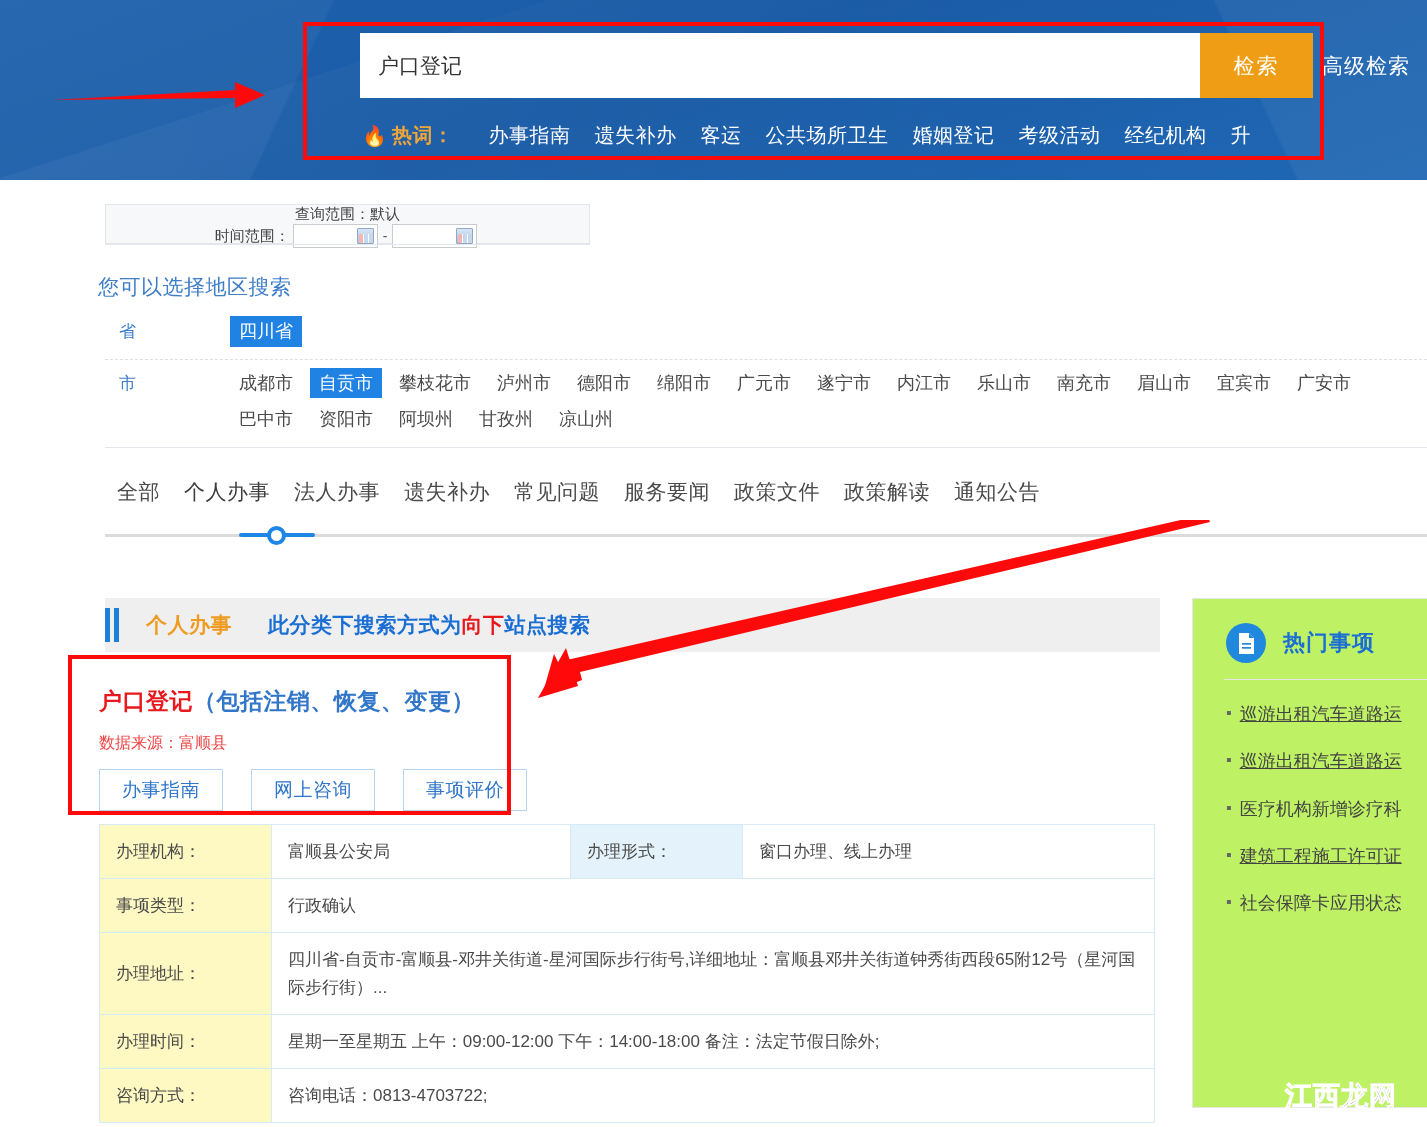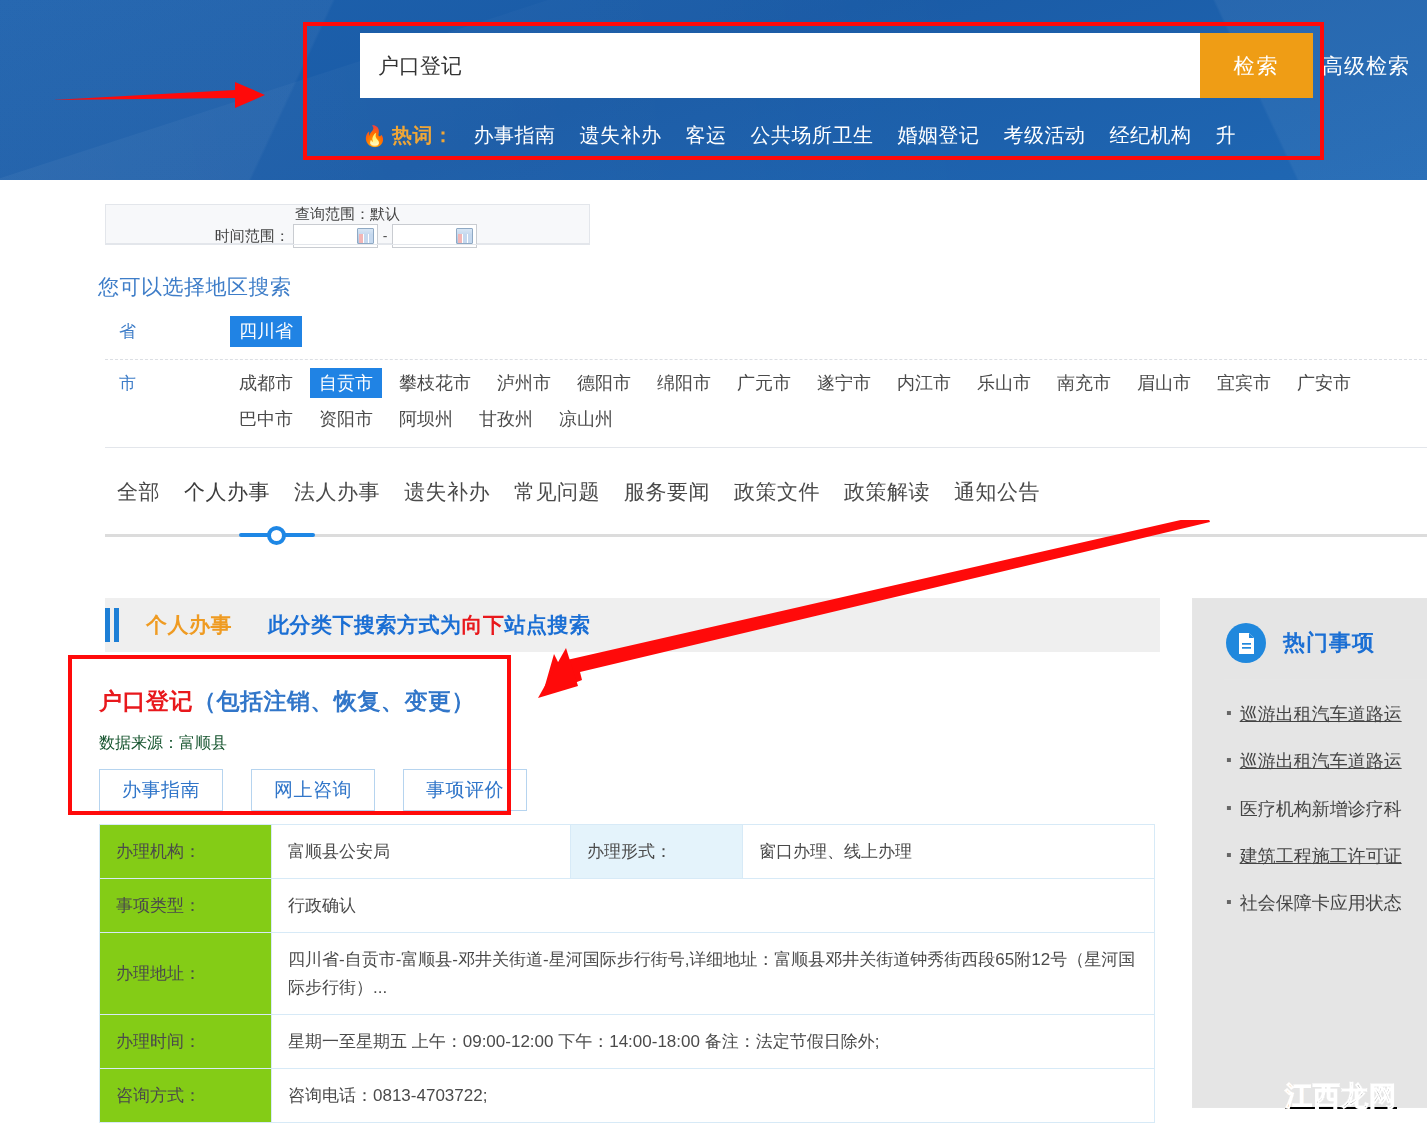--- a/index.html
+++ b/index.html
@@ -39,21 +39,21 @@
     color:#ffffff; font-size:21px; letter-spacing:2px;
     font-family:"Liberation Sans","DejaVu Sans",sans-serif;
   }
   .adv-search {
     position:absolute; left:1322px; top:52px; z-index:4;
     color:#ffffff; font-size:21px; letter-spacing:1px; cursor:pointer; white-space:nowrap;
   }
 
   .hotwords { position:absolute; left:362px; top:122px; z-index:4; display:flex; align-items:center; white-space:nowrap; }
   .flame { font-size:20px; color:#f7a325; margin-right:5px; line-height:1; display:inline-block; }
-  .hot-label { color:#f0a636; font-size:20px; font-weight:bold; margin-right:20px; letter-spacing:0.5px; }
+  .hot-label { color:#f0a636; font-size:20px; font-weight:bold; margin-right:35px; letter-spacing:0.5px; }
   .hot-item { color:#ffffff; font-size:20px; margin-right:24px; cursor:pointer; letter-spacing:0.5px; }
   .hot-item:last-child { margin-right:0; }
 
   
   .anno-box-header {
     position:absolute; left:303px; top:22px; width:1021px; height:138px;
     border:4px solid #ff0a0a; z-index:9; pointer-events:none;
   }
   
   .anno-arrow-1 { position:absolute; left:50px; top:78px; width:220px; height:36px; z-index:9; pointer-events:none; }
@@ -121,39 +121,39 @@
   }
   .sh-bars { width:17px; height:34px; margin-left:0; display:flex; gap:4px; }
   .sh-bar { width:5px; height:34px; background:#1d7fd6; }
   .sh-cat { margin-left:24px; font-size:21px; font-weight:bold; color:#ef9b22; letter-spacing:0.5px; }
   .sh-note { margin-left:36px; font-size:21px; font-weight:bold; color:#1b6fd4; letter-spacing:0.5px; }
   .sh-note em { font-style:normal; color:#e8181c; }
 
   .result-title { position:absolute; left:99px; top:686px; font-size:23px; font-weight:bold; letter-spacing:0.5px; white-space:nowrap; }
   .result-title .hl { color:#e8181c; }
   .result-title .rest { color:#3176c9; }
-  .result-src { position:absolute; left:99px; top:733px; font-size:16px; color:#14532d; }
+  .result-src { position:absolute; left:99px; top:733px; font-size:16px; color:#ef4444; }
 
   .act-row { position:absolute; left:99px; top:769px; display:flex; gap:28px; }
   .act-btn {
     border:1px solid #b6d4ef; background:#ffffff; color:#3176c9;
     font-size:19px; padding:7px 22px; cursor:pointer; letter-spacing:0.5px;
     font-family:"Liberation Sans","DejaVu Sans",sans-serif;
   }
 
   .detail-table { position:absolute; left:99px; top:824px; width:1056px; border-collapse:collapse; }
   .detail-table td { border:1px solid #d7eaf7; font-size:17px; color:#4a4a4a; padding:13px 16px; vertical-align:middle; line-height:1.6; }
-  .detail-table td.k { background:#84cc16; width:172px; color:#4a4a4a; }
+  .detail-table td.k { background:#fef9c3; width:172px; color:#4a4a4a; }
   .detail-table td.v { background:#ffffff; }
   .detail-table td.k2 { background:#e4f3fb; width:172px; }
 
   
   .side {
     position:absolute; left:1192px; top:598px; width:235px; height:510px;
-    border:1px solid #e6e6e6; border-right:none; background:#e5e5e5; overflow:hidden;
+    border:1px solid #e6e6e6; border-right:none; background:#bef264; overflow:hidden;
   }
   .side-head { display:flex; align-items:center; padding:24px 0 16px 33px; }
   .side-icon {
     width:40px; height:40px; border-radius:50%; background:#2088dd;
     display:flex; align-items:center; justify-content:center; flex:0 0 40px;
   }
   .side-title { margin-left:17px; font-size:22px; font-weight:bold; color:#1b6fd4; letter-spacing:1px; white-space:nowrap; }
   .side-rule { margin:0 0 0 31px; width:300px; height:1px; background:#e6e6e6; }
   .side-list { padding:22px 0 0 33px; }
   .side-item {
@@ -162,21 +162,20 @@
   }
   .side-bullet { color:#666; margin-right:8px; font-size:16px; line-height:1.35; }
   .side-text { line-height:1.35; }
   .side-text.ul { text-decoration:underline; }
 
   
   .watermark {
     position:absolute; left:1285px; top:1078px; font-size:27px; font-weight:bold;
     letter-spacing:1px; z-index:8; white-space:nowrap;
     font-family:"DejaVu Sans","Liberation Sans",sans-serif;
-    text-decoration:underline;
   }
   .watermark .w1 { color:#f08a1c; -webkit-text-stroke:1px #ffffff; }
   .watermark .w2 { color:#3f3f3f; -webkit-text-stroke:1px #ffffff; }
 </style>
 </head>
 <body>
 
 <div id="root">
 
   <div class="header">

